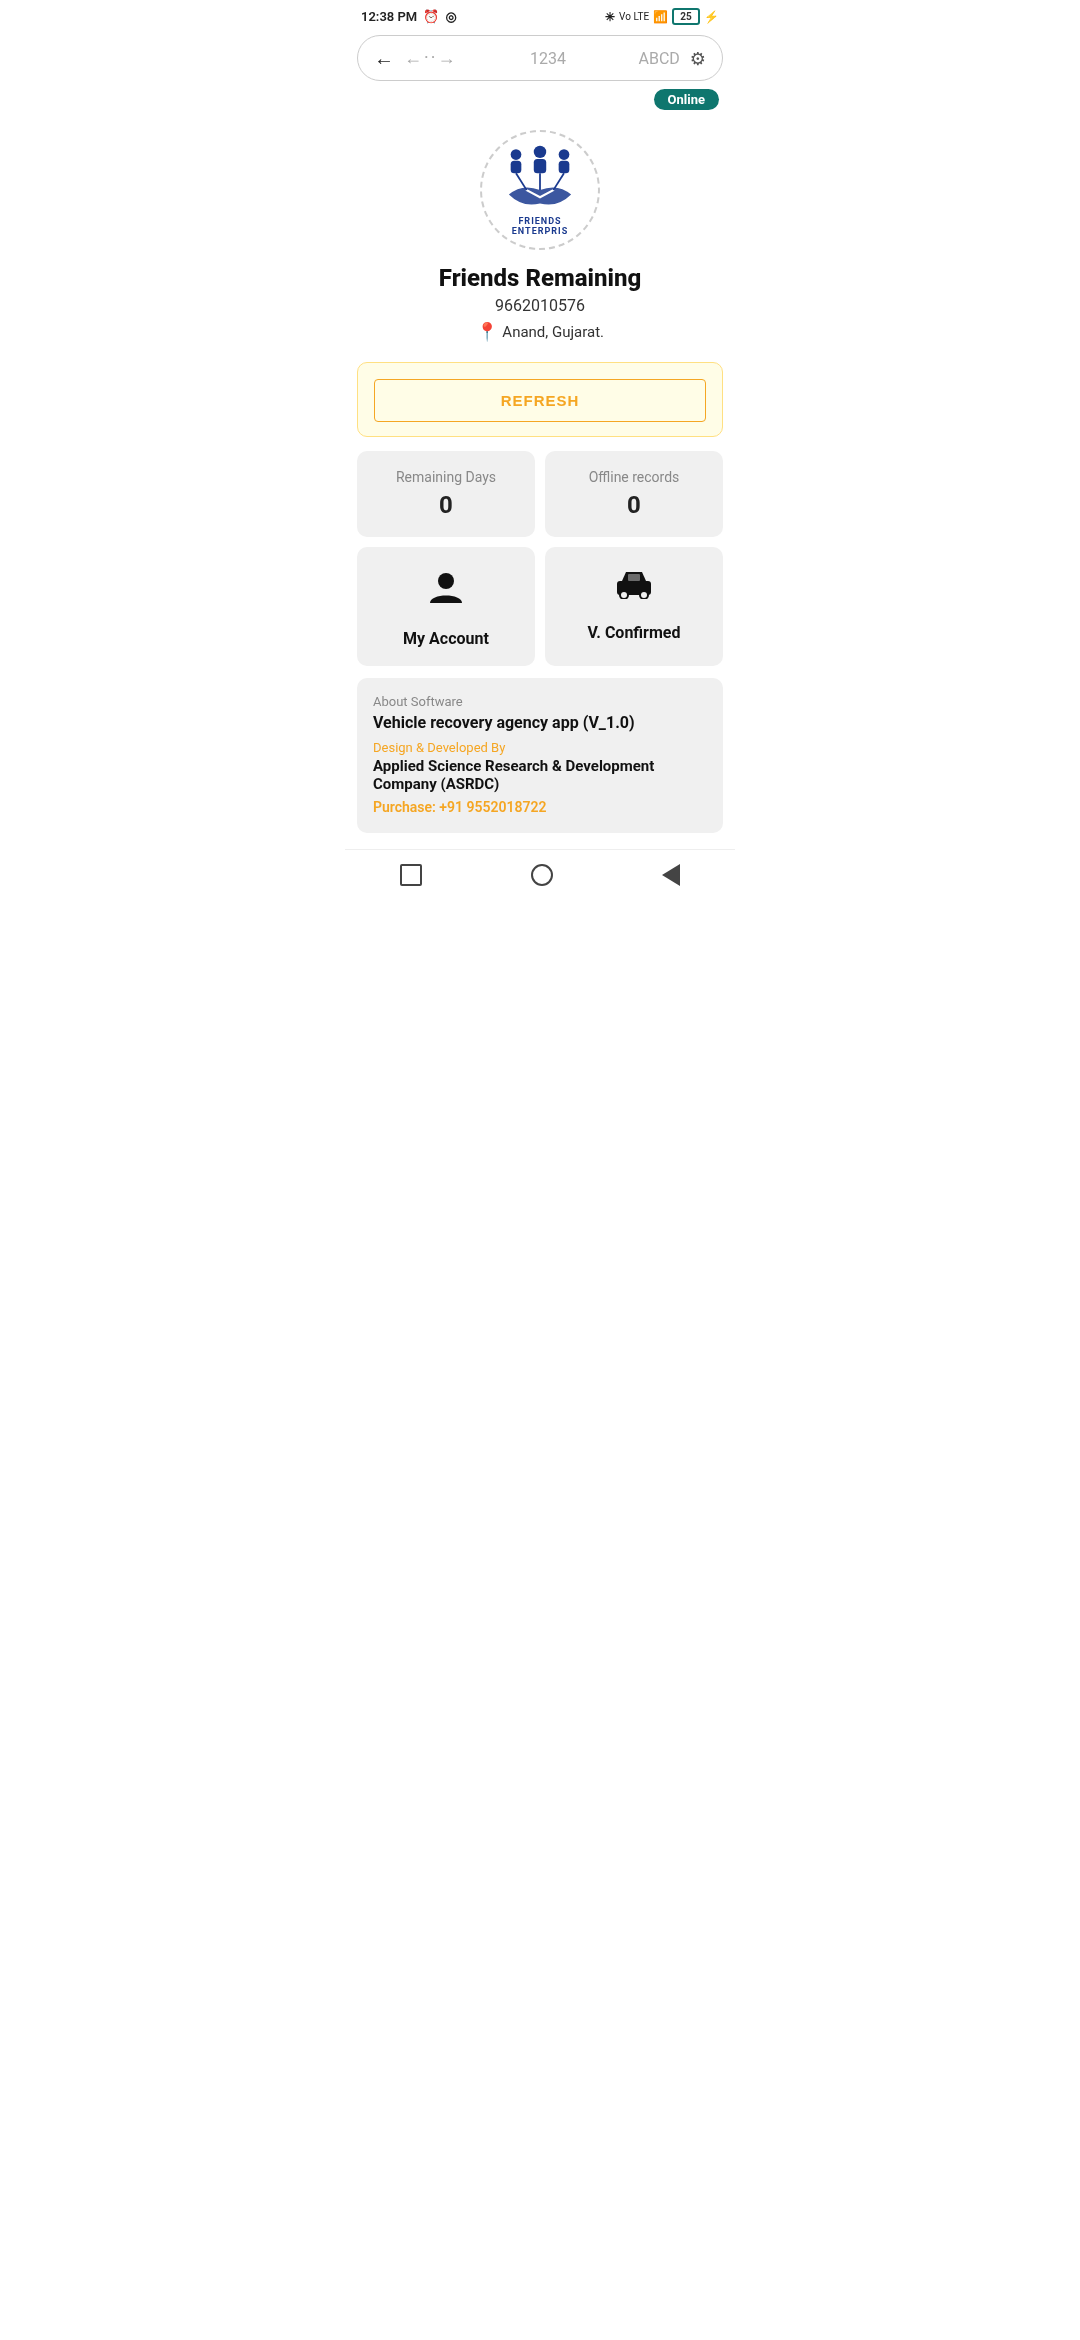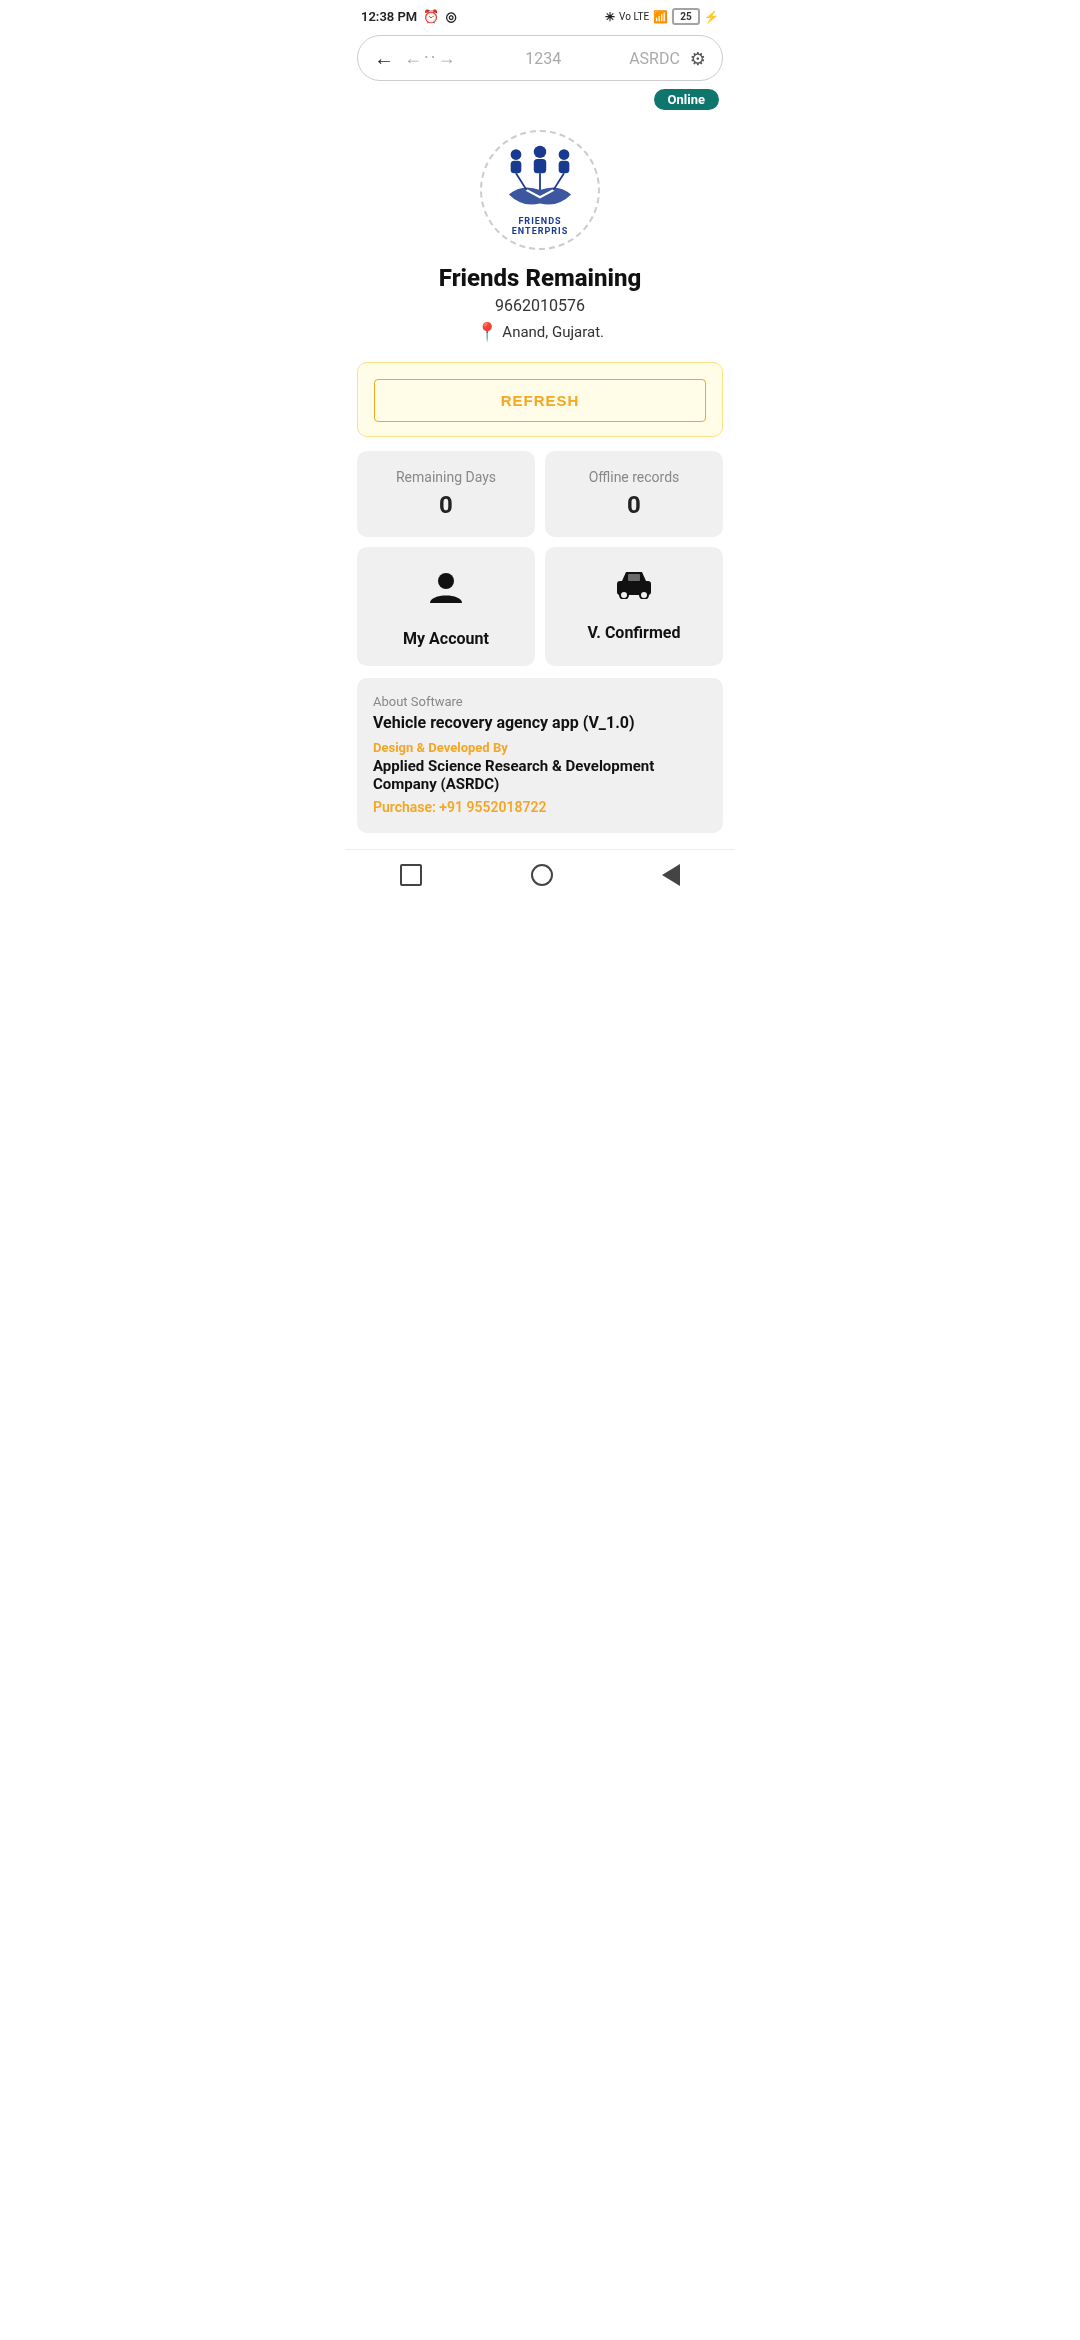--- a/index.html
+++ b/index.html
@@ -24,21 +24,21 @@
       align-items: center;
       padding: 8px 16px 4px 16px;
       font-size: 13px;
       font-weight: 600;
       gap: 40px;
     }
     .status-left { display: flex; align-items: center; gap: 6px; }
     .status-right { display: flex; align-items: center; gap: 4px; font-size: 12px; }
     .battery-box {
       display: inline-flex; align-items: center; justify-content: center;
-      border: 2px solid #a3a3a3; border-radius: 3px; padding: 1px 3px;
+      border: 2px solid #0f766e; border-radius: 3px; padding: 1px 3px;
       font-size: 10px; font-weight: 700; color: #333;
       position: relative; min-width: 28px;
     }
 
     
     .nav-bar {
       display: flex;
       align-items: center;
       margin: 6px 12px;
       border: 1.5px solid #ccc;
@@ -220,21 +220,21 @@
     }
     .about-app-name {
       font-size: 16px;
       font-weight: 700;
       color: #111;
       margin-bottom: 8px;
     }
     .about-dev-label {
       font-size: 13px;
       color: #f5a623;
-      font-weight: 700;
+      font-weight: 400;
       margin-bottom: 2px;
     }
     .about-dev-name {
       font-size: 15px;
       font-weight: 700;
       color: #111;
       margin-bottom: 6px;
     }
     .about-purchase {
       font-size: 14px;
@@ -283,21 +283,21 @@
       <span>25</span>
     </div>
     <span>⚡</span>
   </div>
 </div>
 
 <div class="nav-bar">
   <span class="nav-back">←</span>
   <span class="nav-dots">←··→</span>
   <span class="nav-num">1234</span>
-  <span class="nav-abcd">ASRDC</span>
+  <span class="nav-abcd">ABCD</span>
   <span class="nav-gear">⚙</span>
 </div>
 
 <div class="online-badge-row">
   <span class="online-badge">Online</span>
 </div>
 
 <div class="logo-section">
   <div class="logo-circle">
     <div class="logo-inner">

